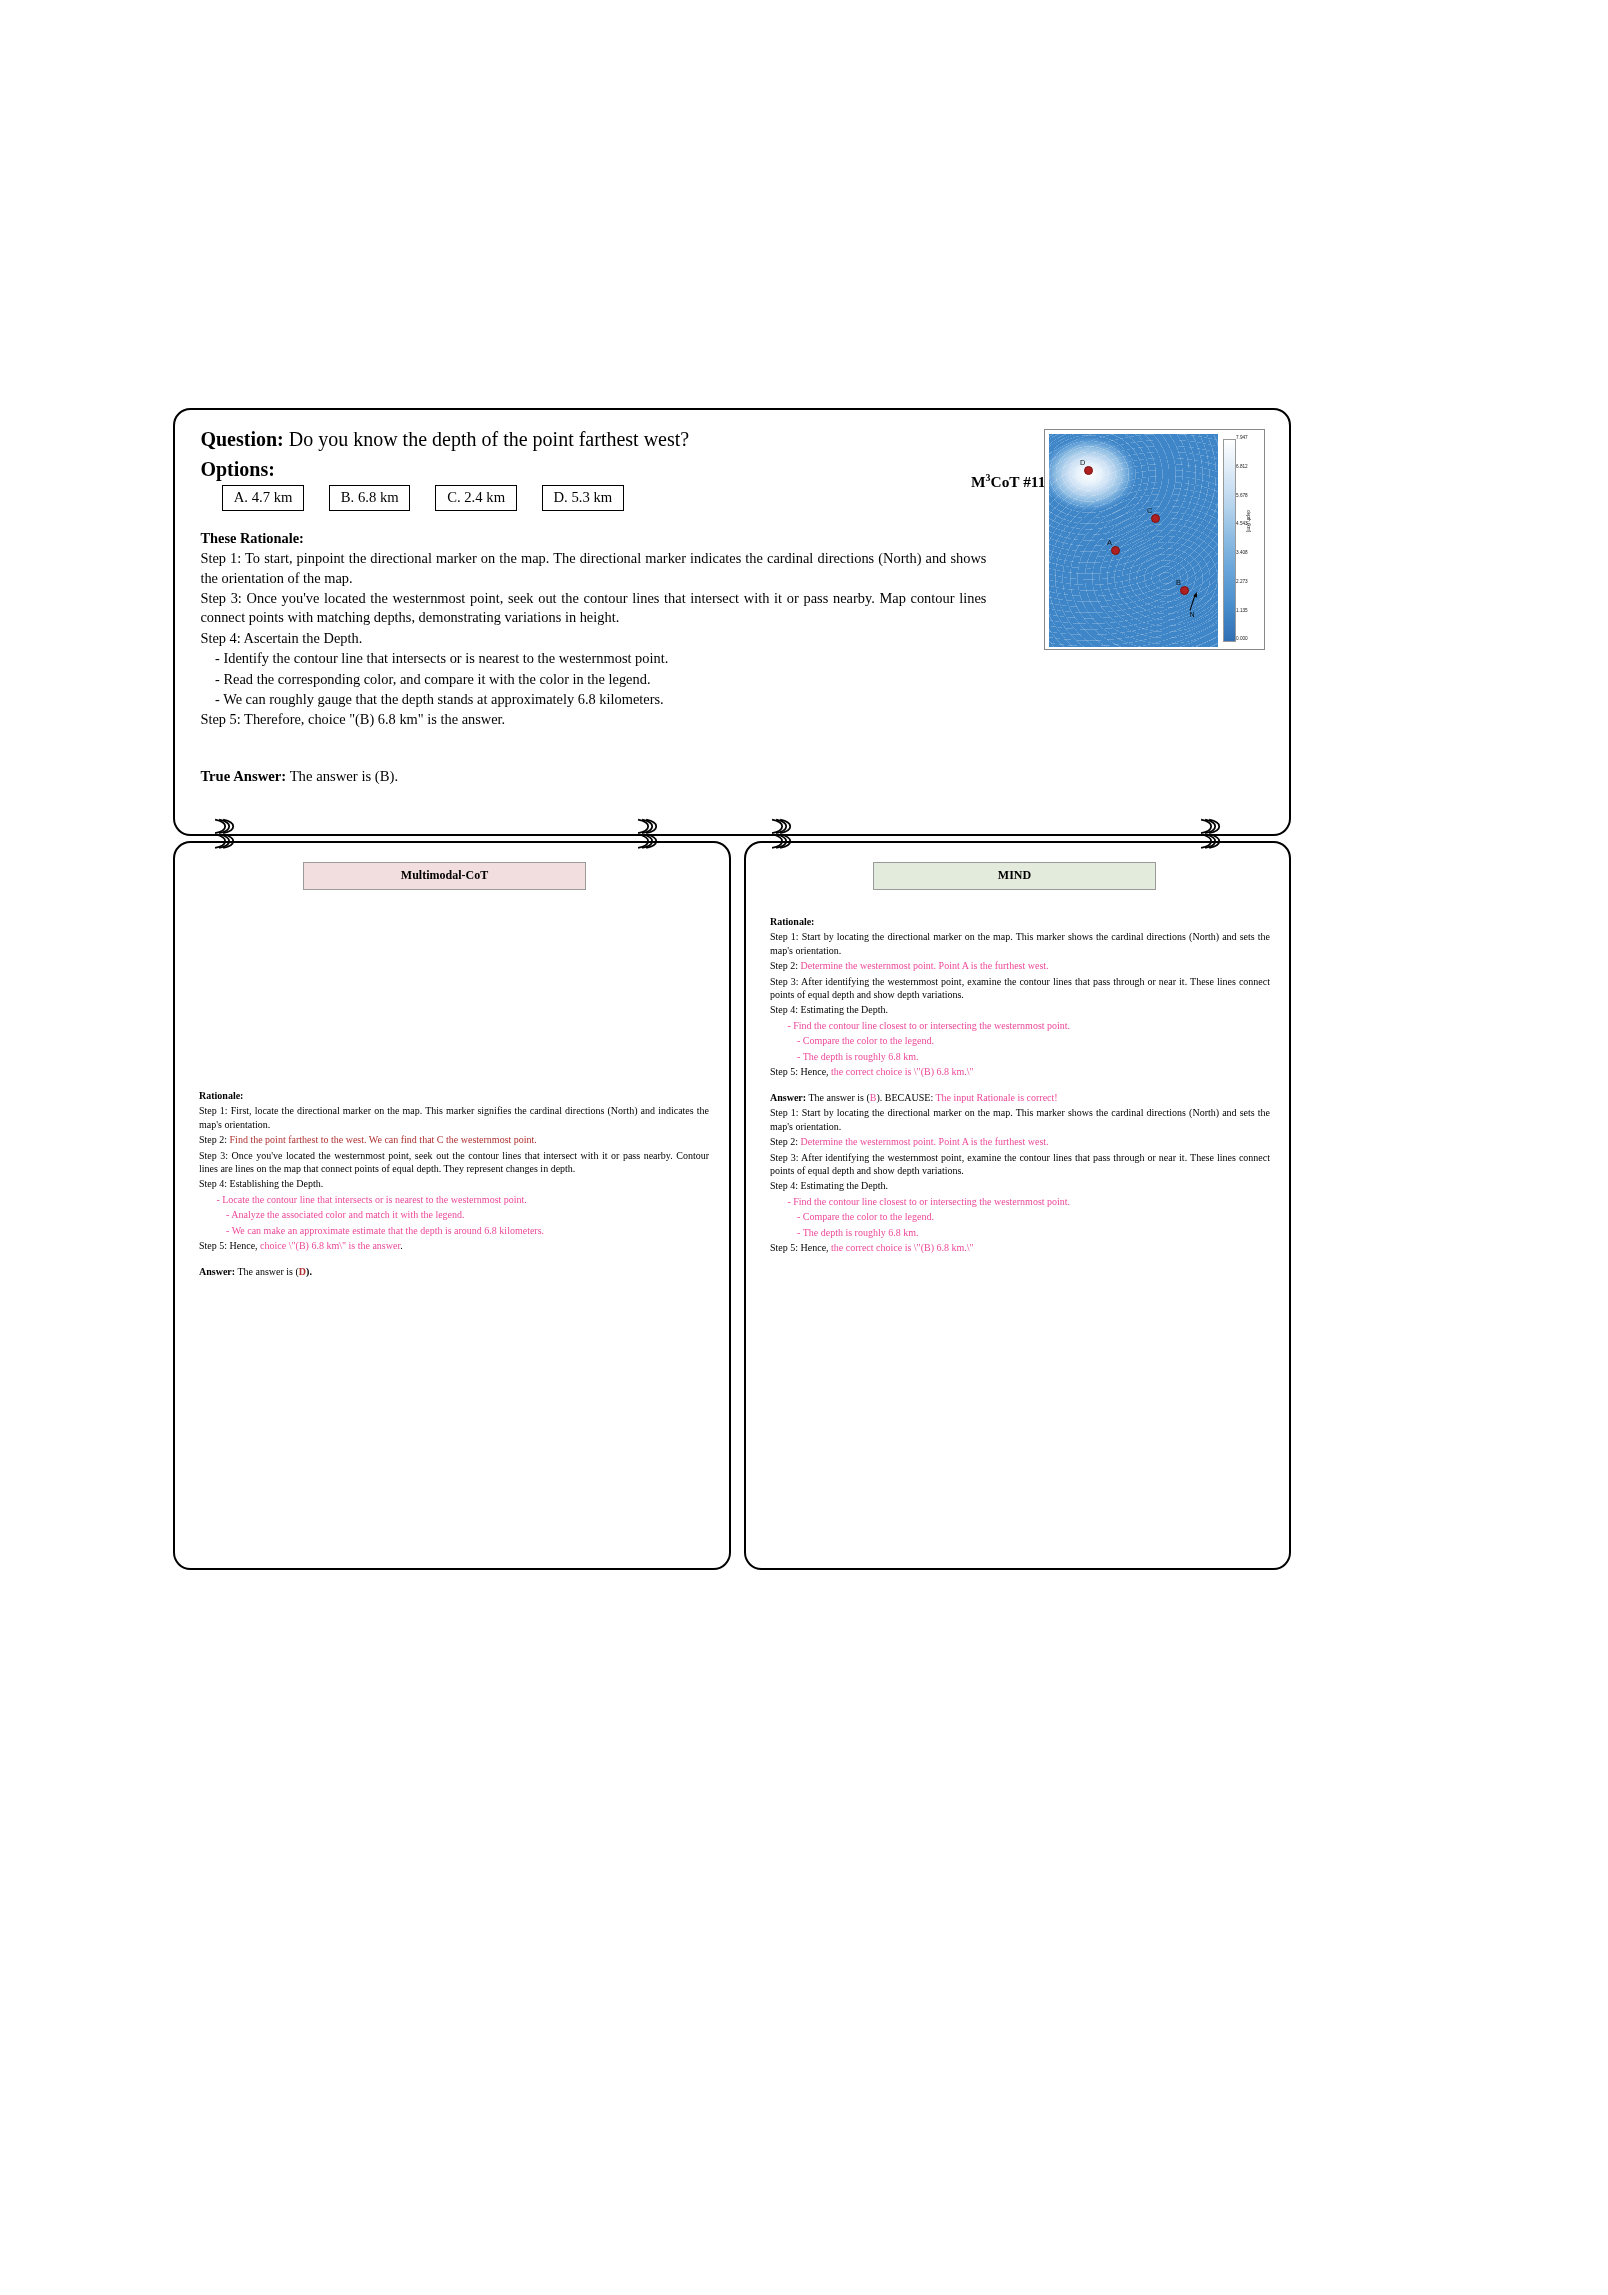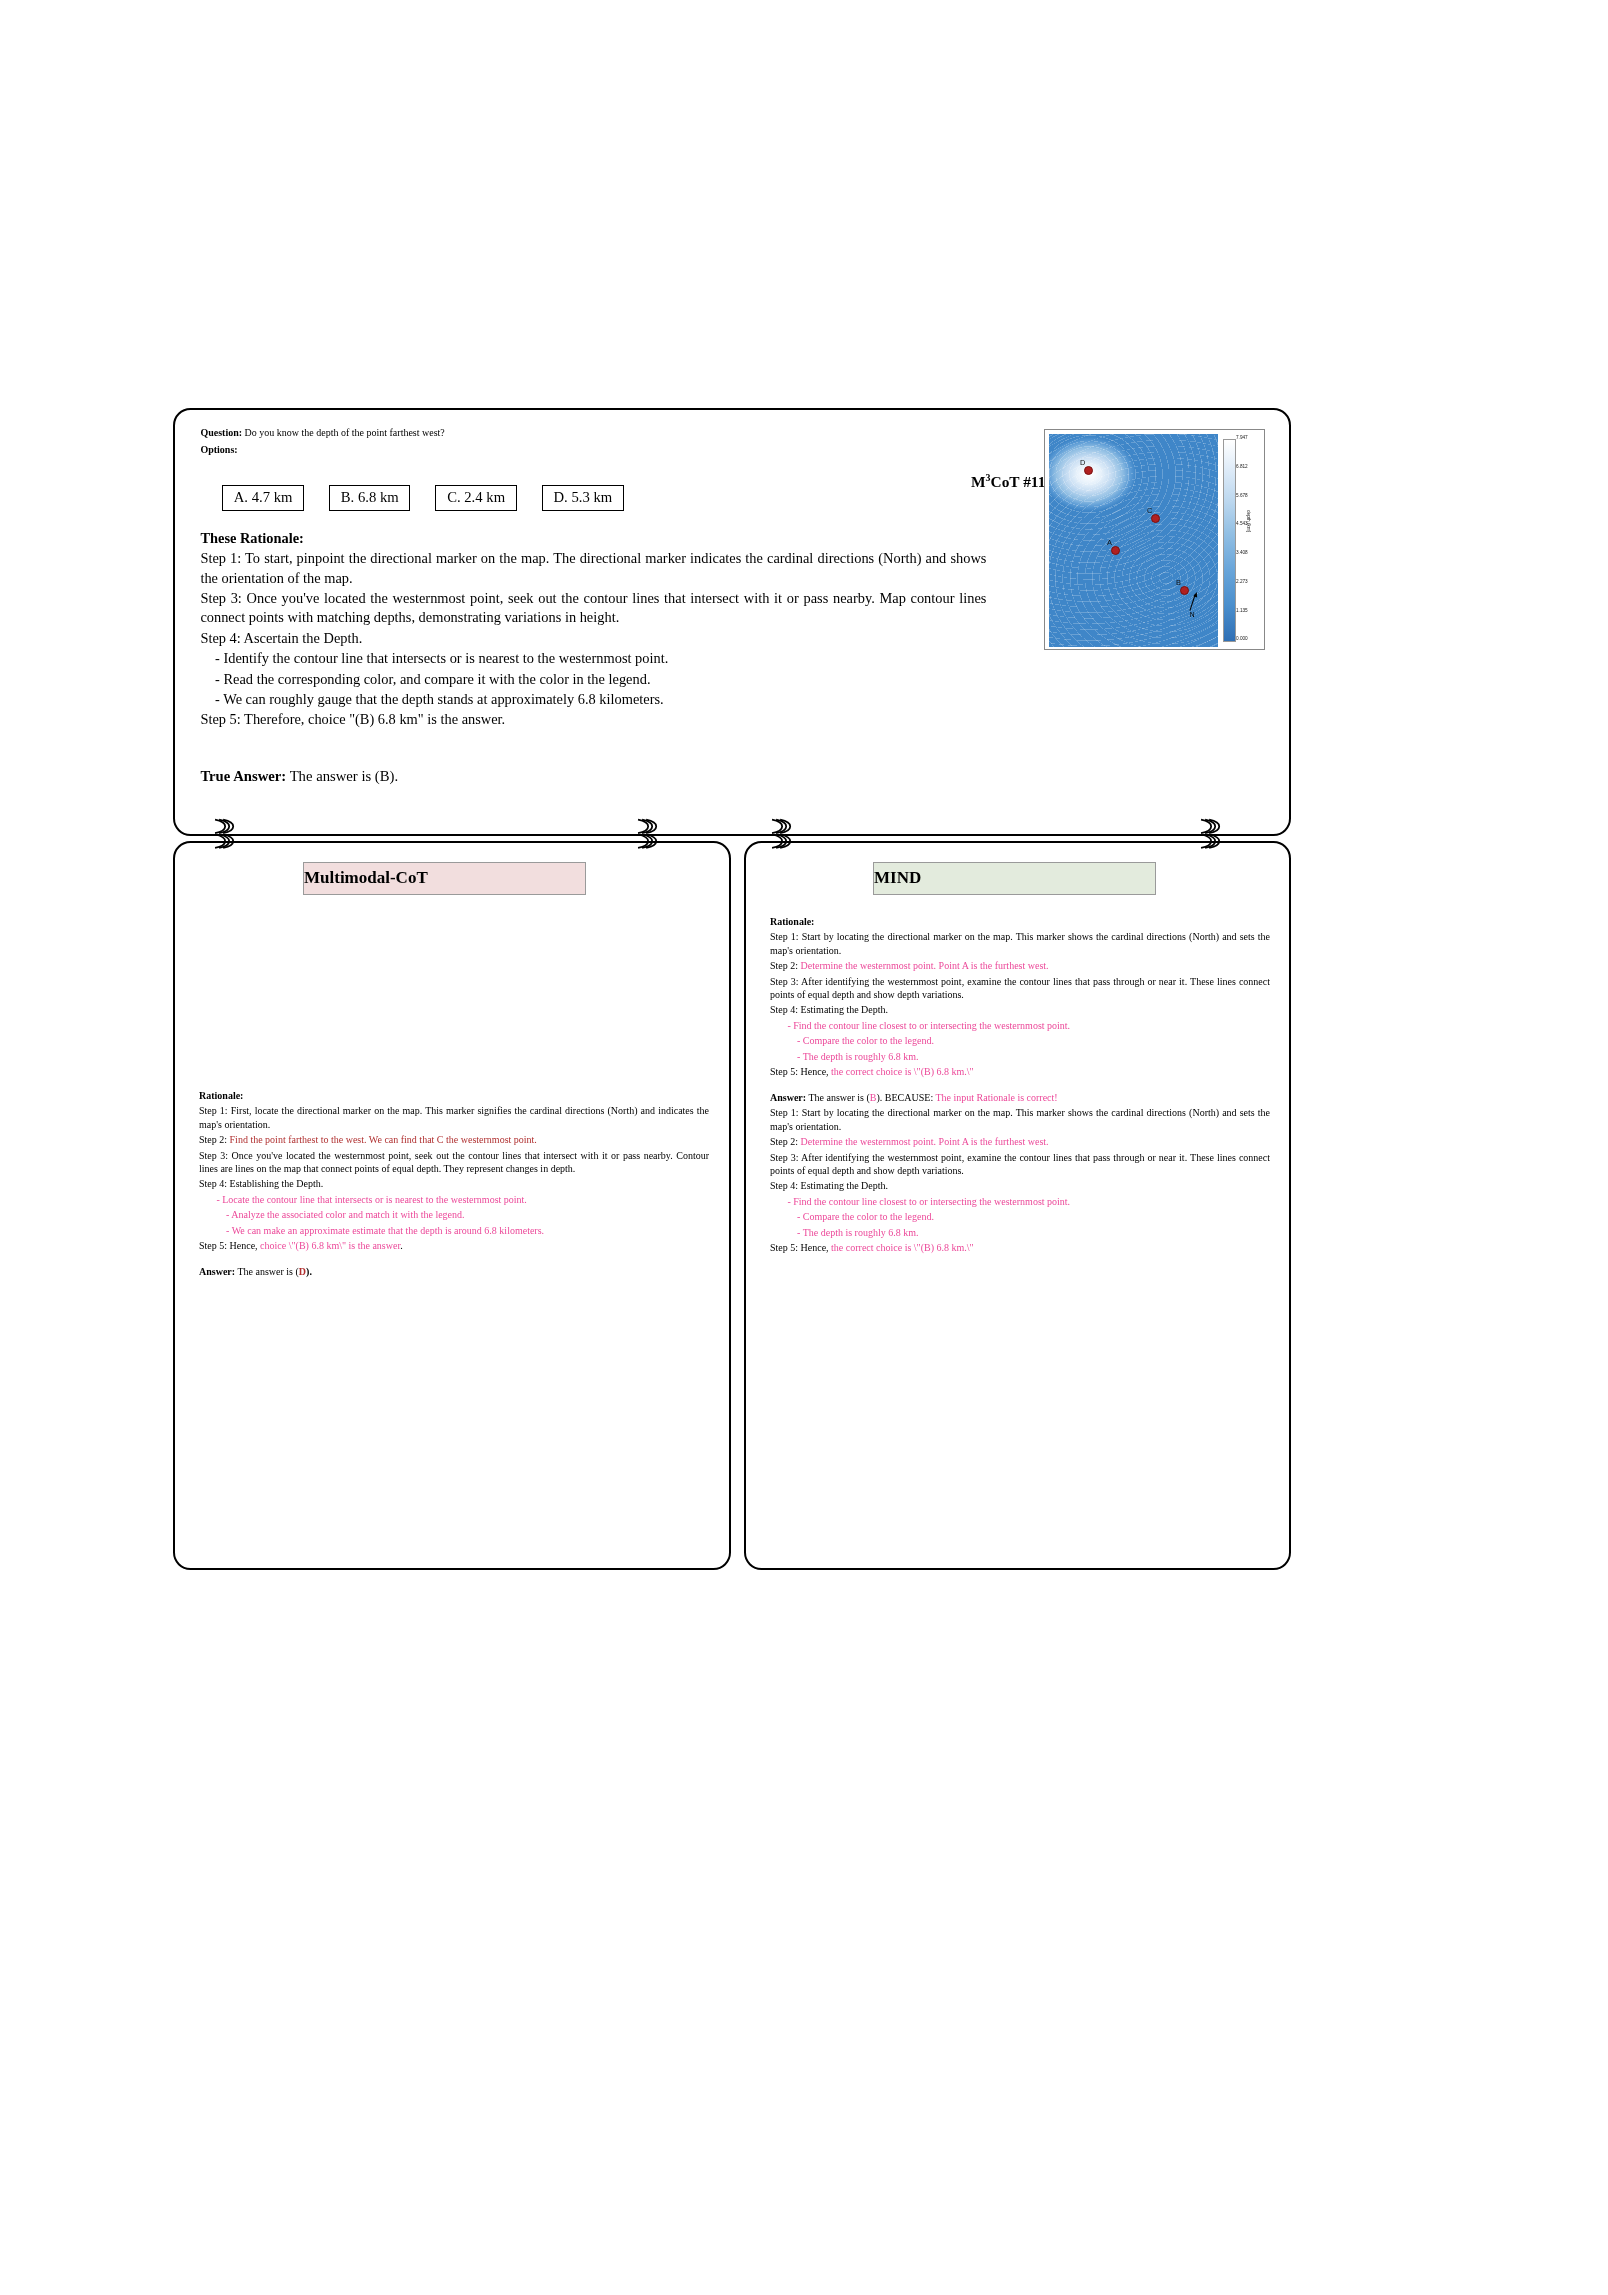--- a/index.html
+++ b/index.html
@@ -33,21 +33,21 @@
     box-sizing: border-box;
     background: #fff;
   }
   .top-inner {
     position: absolute;
     left: 25.4px;
     top: 16px;
     width: 789px;
   }
   .q-line {
-    font-size: 10px;
+    font-size: 20px;
     line-height: 1.30;
     margin-bottom: 4px;
   }
   .bold { font-weight: bold; }
 
   .opt-row {
     position: absolute;
     left: 47px;
     top: 75px;
     display: flex;
@@ -228,22 +228,22 @@
   }
   .panel-right {
     left: 744px;
     width: 547px;
     height: 729px;
   }
   .panel-title {
     position: absolute;
     top: 19px;
     padding: 5.3px 0;
-    text-align: left;
-    font-size: 17px;
+    text-align: center;
+    font-size: 12px;
     font-weight: bold;
     border: 1px solid #9a9a9a;
   }
   .title-left {
     left: 128px;
     width: 281px;
     background: #f2dede;
   }
   .title-right {
     left: 127px;

